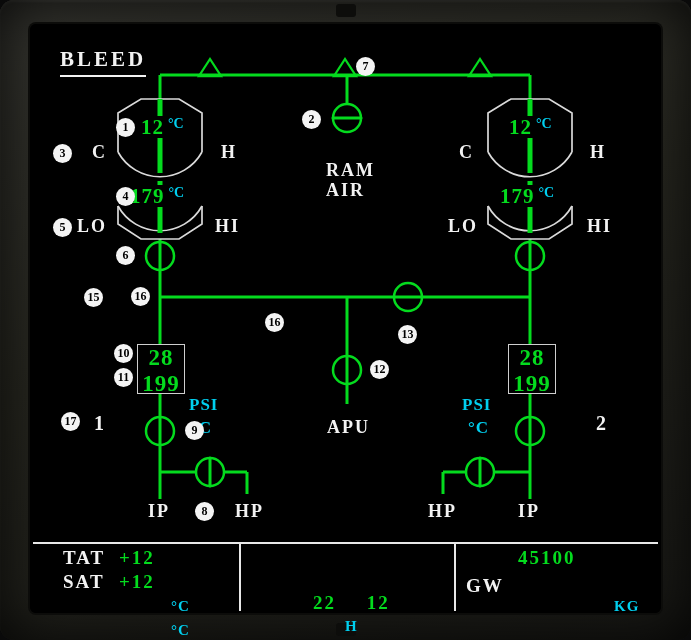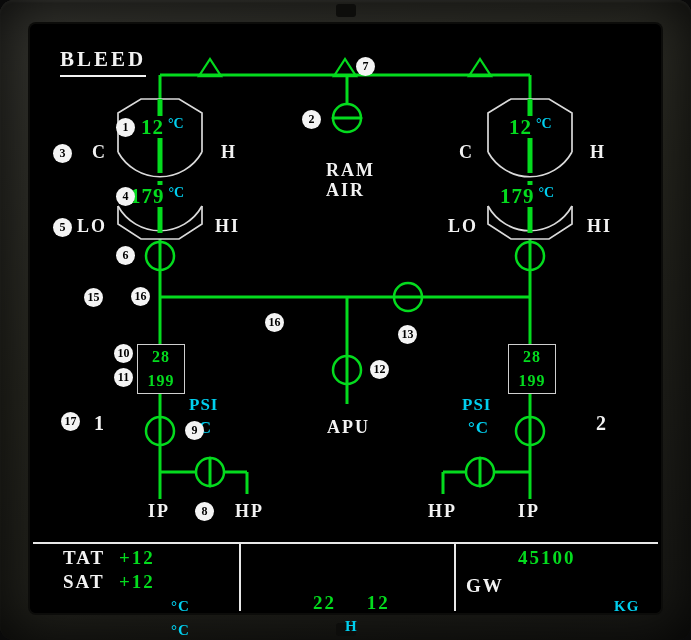--- a/index.html
+++ b/index.html
@@ -40,21 +40,21 @@
   .title{
     position:absolute;left:60px;top:47px;z-index:3;color:var(--white);
     font-size:21px;font-weight:bold;letter-spacing:3px;
     border-bottom:2px solid var(--white);padding-bottom:3px;
   }
   .gaugebox{
     position:absolute;z-index:3;width:46px;height:48px;border:1px solid #cfcfcf;
     background:#000;display:flex;flex-direction:column;justify-content:space-around;
     align-items:center;
   }
-  .gaugebox span{font-size:16px;font-weight:bold;color:var(--green);letter-spacing:1px;}
+  .gaugebox span{font-size:23px;font-weight:bold;color:var(--green);letter-spacing:1px;}
   .sidelbl{font-size:17px;font-weight:bold;letter-spacing:1px;}
   .callout{
     position:absolute;z-index:4;width:19px;height:19px;border-radius:50%;
     background:#f4f4f4;color:#000;font-size:12px;font-weight:bold;
     display:flex;align-items:center;justify-content:center;
   }
   .ftr{font-size:19px;font-weight:bold;letter-spacing:2px;}
   .ftr-unit{font-size:15px;font-weight:bold;letter-spacing:1px;}
   .time{display:flex;align-items:center;gap:9px;}
 </style>

